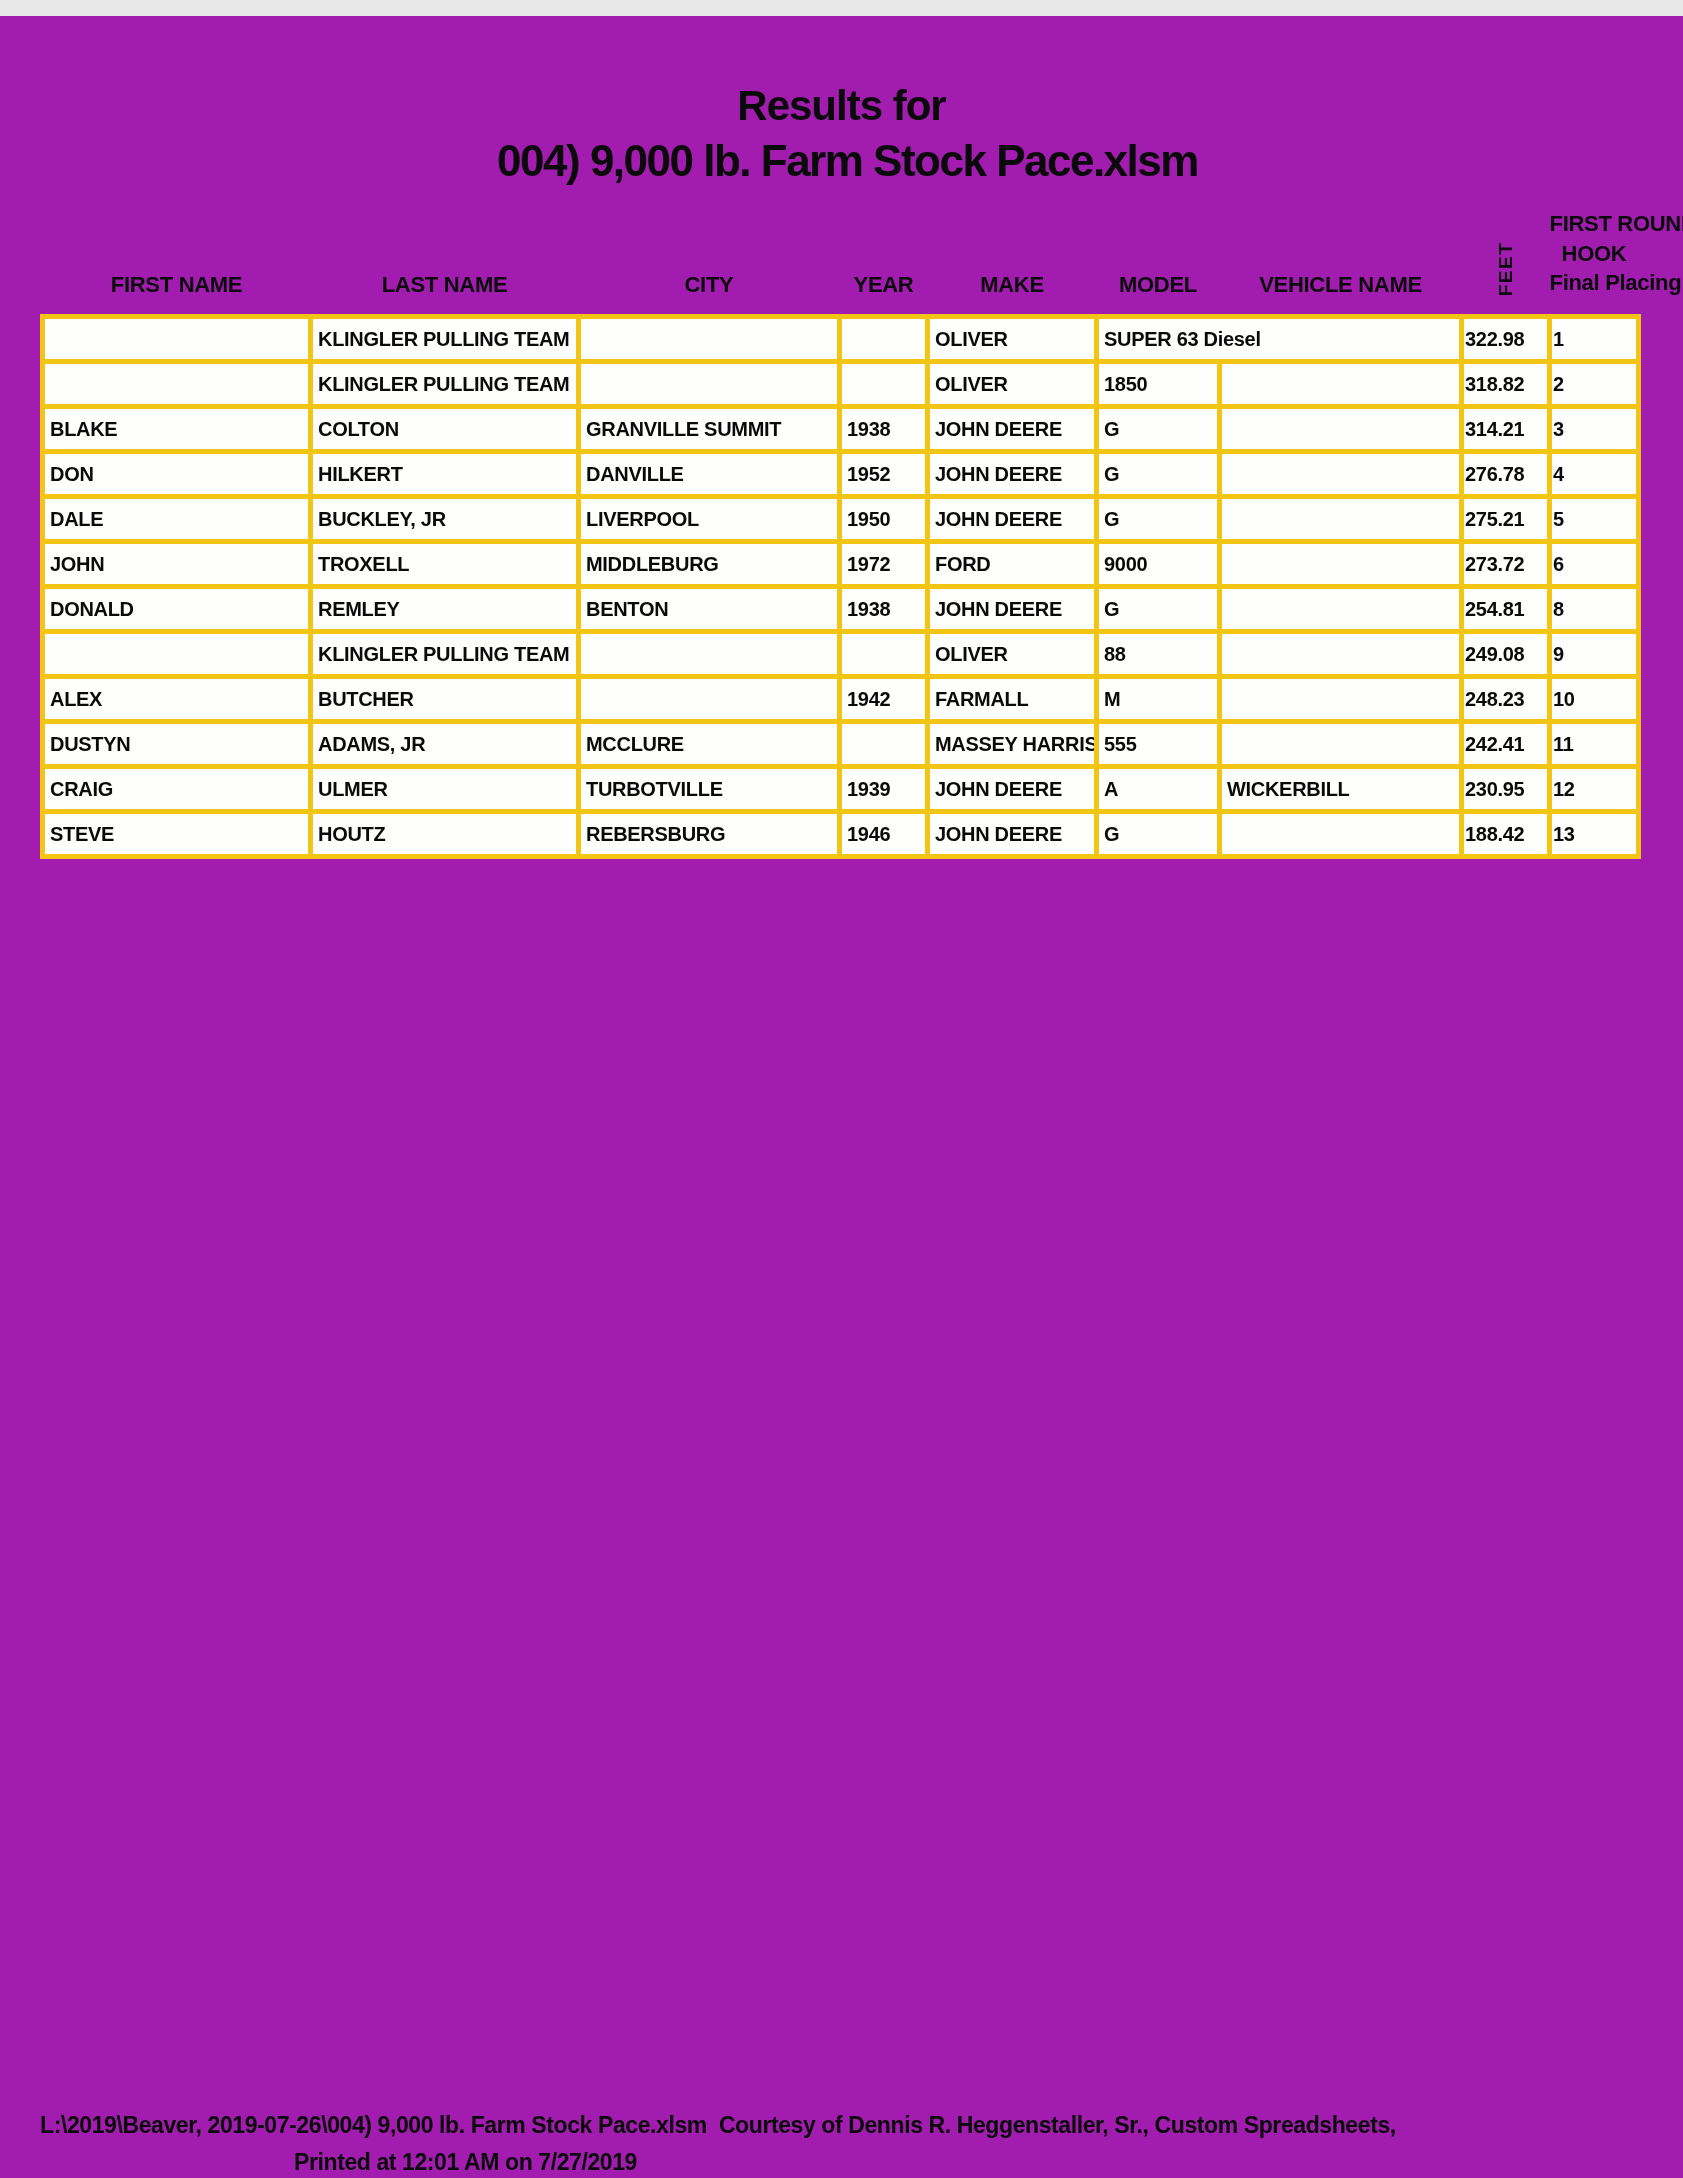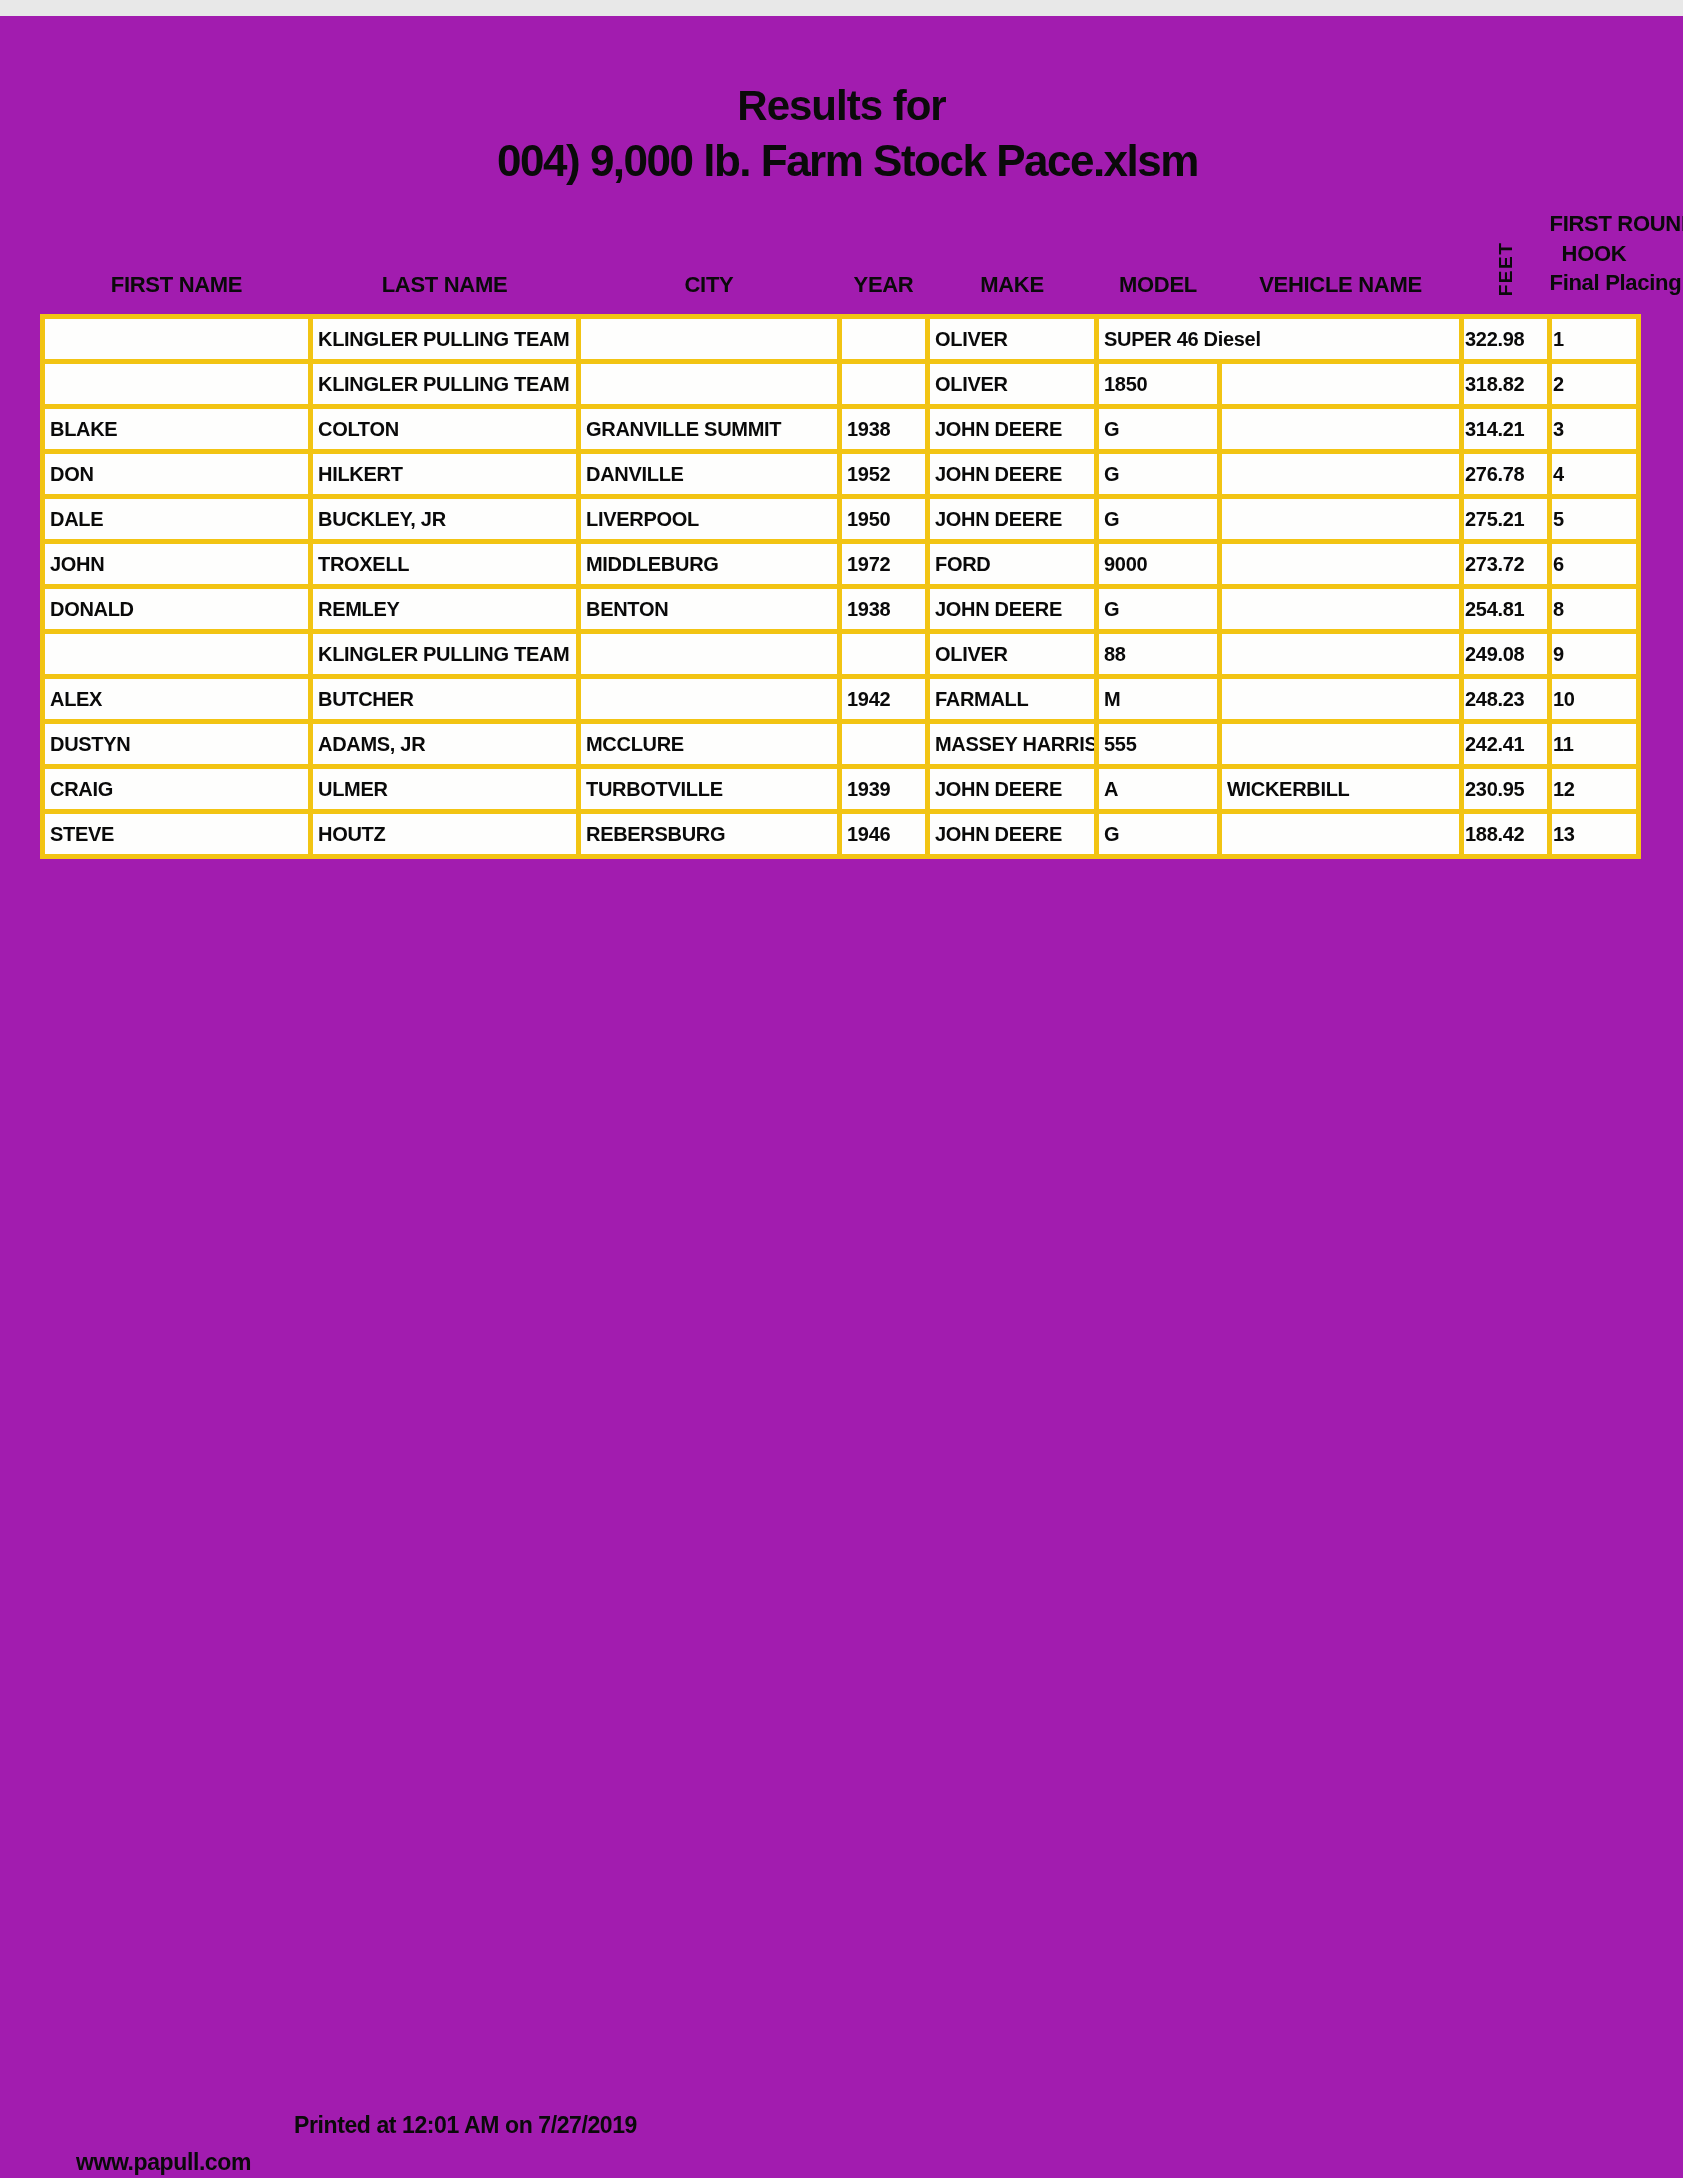--- a/index.html
+++ b/index.html
@@ -140,21 +140,21 @@
         </th>
       </tr>
     </thead>
     <tbody>
         <tr>
           <td class="al"></td>
           <td class="al">KLINGLER PULLING TEAM</td>
           <td class="al"></td>
           <td class="al"></td>
           <td class="al">OLIVER</td>
-          <td colspan="2" class="al">SUPER 46 Diesel</td>
+          <td colspan="2" class="al">SUPER 63 Diesel</td>
           <td class="ac">322.98</td>
           <td class="ac last">1</td>
         </tr>
         <tr>
           <td class="al"></td>
           <td class="al">KLINGLER PULLING TEAM</td>
           <td class="al"></td>
           <td class="al"></td>
           <td class="al">OLIVER</td>
           <td class="al">1850</td>
@@ -269,20 +269,21 @@
           <td class="al">JOHN DEERE</td>
           <td class="al">G</td>
           <td class="al"></td>
           <td class="ac">188.42</td>
           <td class="ac last">13</td>
         </tr>
       </tbody>
   </table>
 
   <div class="footer">
+    <div class="footer-line1">L:\2019\Beaver, 2019-07-26\004) 9,000 lb. Farm Stock Pace.xlsm  Courtesy of Dennis R. Heggenstaller, Sr., Custom Spreadsheets,</div>
     <div class="footer-line2">
       <span>www.papull.com</span>
       <span class="printed">Printed at 12:01 AM on 7/27/2019</span>
     </div>
   </div>
 
 </div>
 
 
 </body></html>

